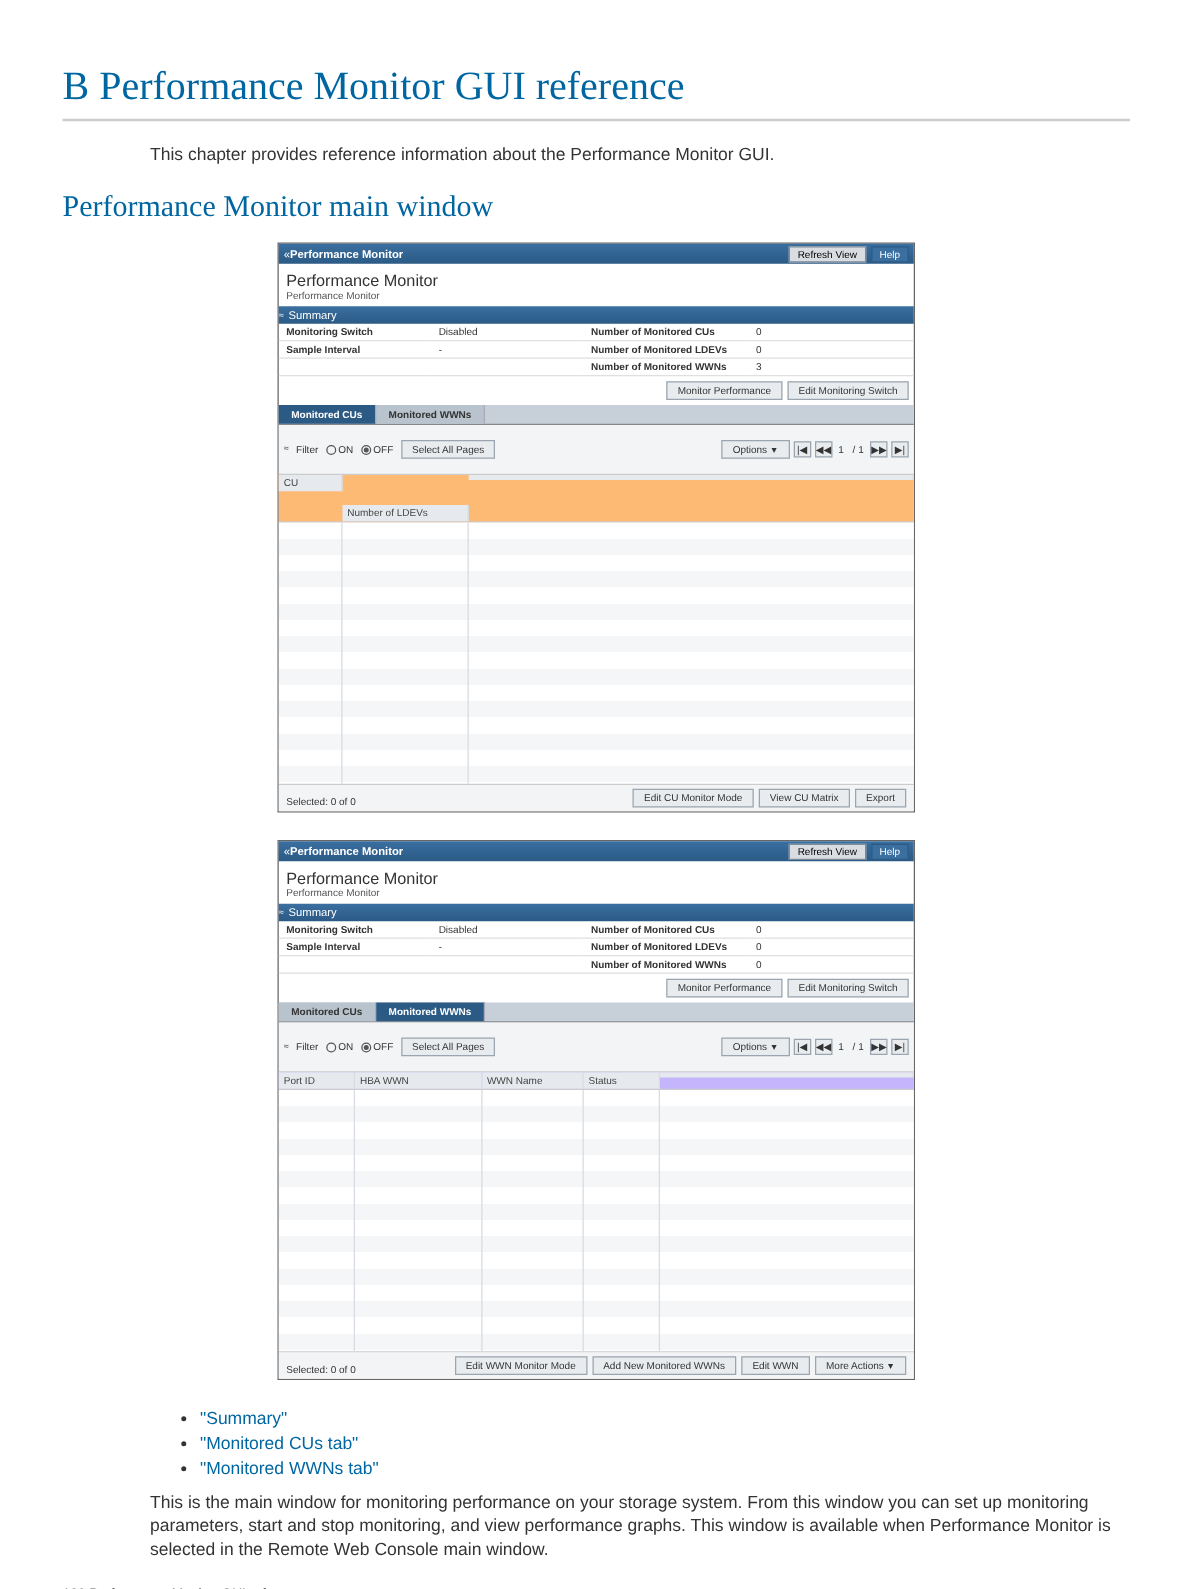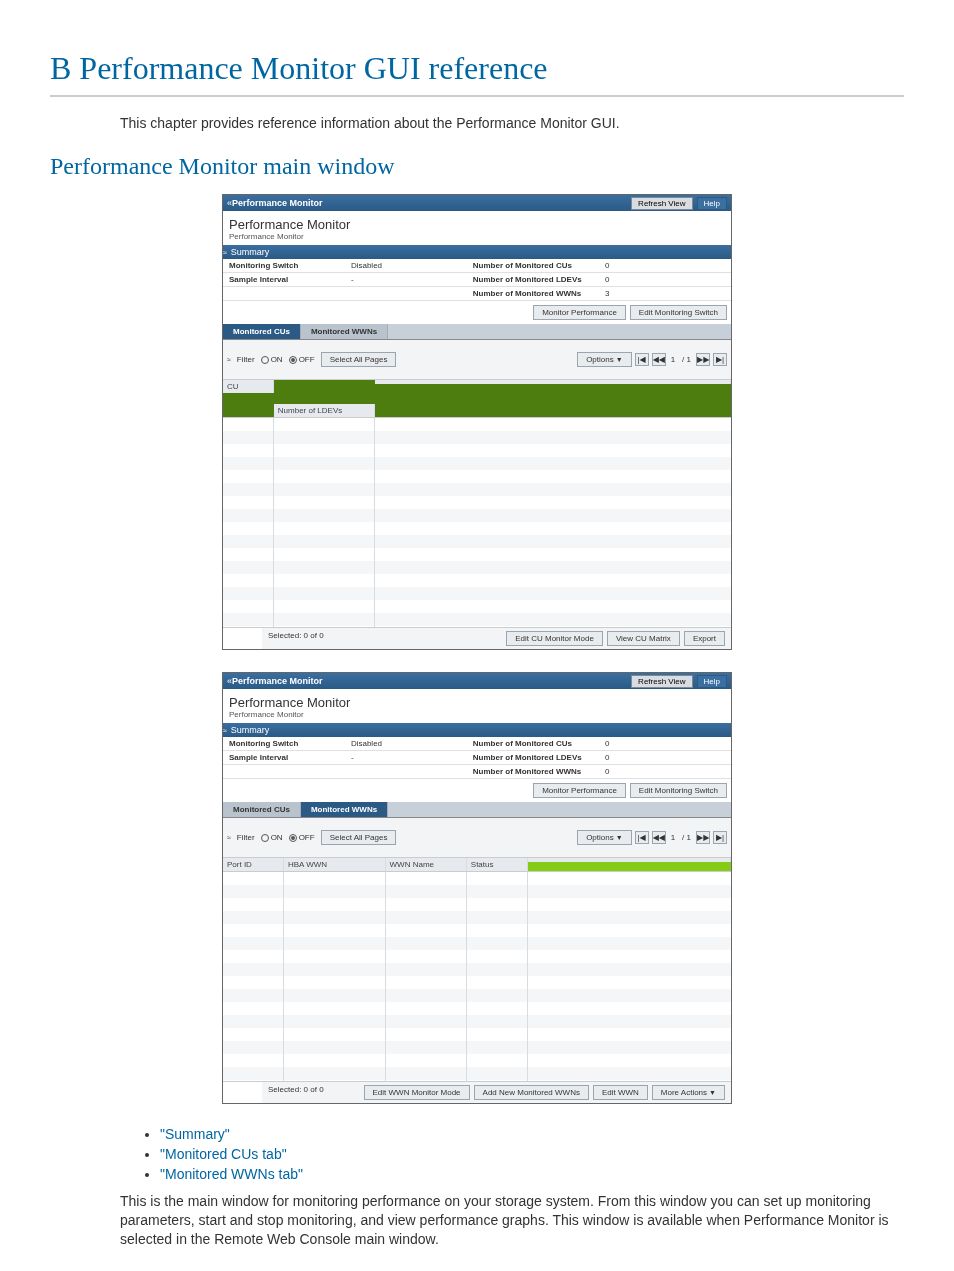--- a/index.html
+++ b/index.html
@@ -26,21 +26,21 @@
   .tab.active { background: #2b5a85; color: #fff; }
   .toolbar { display: flex; align-items: center; background: #f2f4f6; padding: 12px 4px; gap: 6px; font-size: 8px; border-bottom: 1px solid #ccc; }
   .toolbar .right { margin-left: auto; display: flex; align-items: center; gap: 3px; }
   .pager-btn { border: 1px solid #9aa5b0; background: #e9ecef; width: 14px; text-align: center; cursor: pointer; font-size: 8px; line-height: 11px; }
   .pager-text { font-size: 8px; padding: 0 2px; }
   .radio { width: 8px; height: 8px; border: 1px solid #555; border-radius: 50%; display: inline-block; vertical-align: middle; margin-right: 2px; position: relative; }
   .radio.sel::after { content: ""; position: absolute; top: 1px; left: 1px; width: 4px; height: 4px; background: #555; border-radius: 50%; }
   .grid-area { height: 210px; border-bottom: 1px solid #ccc; background: repeating-linear-gradient(#fff, #fff 13px, #f5f6f8 13px, #f5f6f8 26px); display: flex; }
   .grid-col { border-right: 1px solid #d6dce1; font-size: 8px; color: #666; padding: 2px 4px; height: 100%; }
   .ghead { background: #e6eaee; font-size: 8px; color: #444; font-weight: normal; }
-  .footer-row { display: flex; align-items: flex-start; background: #f2f4f6; padding: 3px 6px; font-size: 8px; gap: 4px; margin-left: 39px; }
+  .footer-row { display: flex; align-items: flex-end; background: #f2f4f6; padding: 3px 6px; font-size: 8px; gap: 4px; }
   .footer-row .right { margin-left: auto; display: flex; gap: 4px; }
   .chev { font-size: 7px; }
   .dropdown-caret { font-size: 7px; margin-left: 2px; }
   ul.links { margin: 6px 0 10px 110px; }
   ul.links li { margin: 4px 0; font-size: 14px; color: #333; }
   ul.links li span.linkish { color: #0066a1; }
   .body-text { margin-left: 70px; font-size: 14px; line-height: 1.35; margin-bottom: 20px; }
   .page-footer { font-size: 11px; color: #555; margin-top: 8px; }
 </style>
 </head>
@@ -95,21 +95,21 @@
       <div class="right">
         <span class="gbtn"><span>Options</span><span class="dropdown-caret">▼</span></span>
         <span class="pager-btn">|◀</span>
         <span class="pager-btn">◀◀</span>
         <span class="pager-text">1</span>
         <span class="pager-text">/ 1</span>
         <span class="pager-btn">▶▶</span>
         <span class="pager-btn">▶|</span>
       </div>
     </div>
-    <div style="display:flex; background:#4d7c0f; border-bottom:1px solid #ccc;">
+    <div style="display:flex; background:#fdba74; border-bottom:1px solid #ccc;">
       <div class="grid-col ghead" style="width:10%;">CU</div>
       <div class="grid-col ghead" style="width:20%;margin-top:24px;">Number of LDEVs</div>
       <div class="grid-col ghead" style="flex:1;"></div>
     </div>
     <div class="grid-area">
       <div class="grid-col" style="width:10%;"></div>
       <div class="grid-col" style="width:20%;"></div>
       <div class="grid-col" style="flex:1; border-right:none;"></div>
     </div>
     <div class="footer-row">
@@ -166,21 +166,21 @@
       <div class="right">
         <span class="gbtn"><span>Options</span><span class="dropdown-caret">▼</span></span>
         <span class="pager-btn">|◀</span>
         <span class="pager-btn">◀◀</span>
         <span class="pager-text">1</span>
         <span class="pager-text">/ 1</span>
         <span class="pager-btn">▶▶</span>
         <span class="pager-btn">▶|</span>
       </div>
     </div>
-    <div style="display:flex; background:#84cc16; border-bottom:1px solid #ccc;">
+    <div style="display:flex; background:#c4b5fd; border-bottom:1px solid #ccc;">
       <div class="grid-col ghead" style="width:12%;">Port ID</div>
       <div class="grid-col ghead" style="width:20%;">HBA WWN</div>
       <div class="grid-col ghead" style="width:16%;">WWN Name</div>
       <div class="grid-col ghead" style="width:12%;">Status</div>
       <div class="grid-col ghead" style="flex:1;"></div>
     </div>
     <div class="grid-area">
       <div class="grid-col" style="width:12%;"></div>
       <div class="grid-col" style="width:20%;"></div>
       <div class="grid-col" style="width:16%;"></div>

